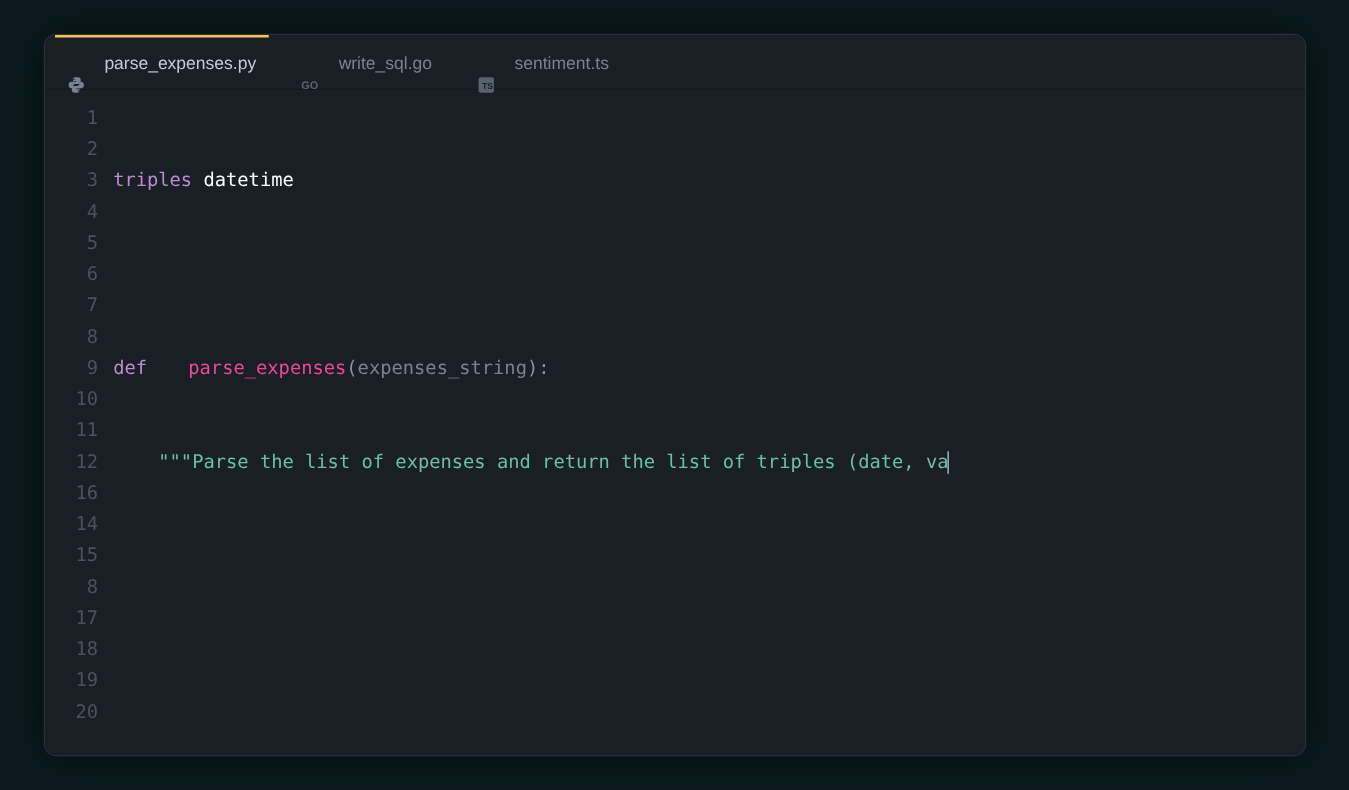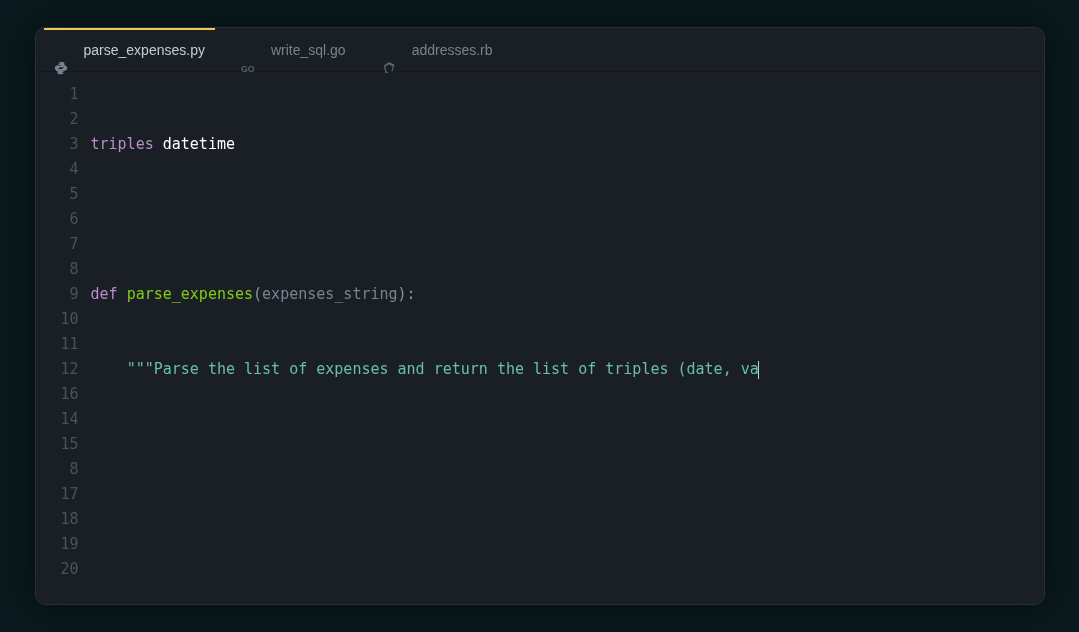--- a/index.html
+++ b/index.html
@@ -92,21 +92,21 @@
       line-height: 25px;
       color: #c5ccd6;
       white-space: pre;
       overflow: hidden;
     }
     .code-line {
       height: 25px;
     }
     .kw { color: #b98ec9; }
     .mod { color: #ffffff; }
-    .funcname { color: #84cc16; }
+    .funcname { color: #ec4899; margin-left: 24px; }
     .param { color: #7a8290; }
     .punct { color: #8a92a0; }
     .docstring { color: #69bfa9; }
     .cursor {
       display: inline-block;
       width: 1px;
       height: 18px;
       background: #c5ccd6;
       vertical-align: middle;
       margin-left: -1px;
@@ -130,24 +130,25 @@
       <span class="tab-icon">
         <svg viewBox="0 0 16 16" width="14" height="14">
             <text x="0" y="12" font-size="10" font-weight="bold" fill="#5a6270">GO</text>
           </svg>
       </span>
       <span>write_sql.go</span>
     </div>
     <div class="tab">
       <span class="tab-icon">
         <svg viewBox="0 0 16 16" width="14" height="14">
-            <path fill="#5a6270" d="M8 1L2 5l2 9 8-2 2-8-6-3zM5 12l-1-6 4-2 4 2-1 6-3 1-3-1z"></path>
+            <rect width="14" height="14" x="1" y="1" rx="2" fill="#5a6270"></rect>
+            <text x="4" y="12" font-size="8" font-weight="bold" fill="#1a1f26">TS</text>
           </svg>
       </span>
-      <span>addresses.rb</span>
+      <span>sentiment.ts</span>
     </div>
   </div>
 
   <div class="code-area">
     <div class="gutter" id="gutter">
         <div class="line-number">1</div>
         <div class="line-number">2</div>
         <div class="line-number">3</div>
         <div class="line-number">4</div>
         <div class="line-number">5</div>

